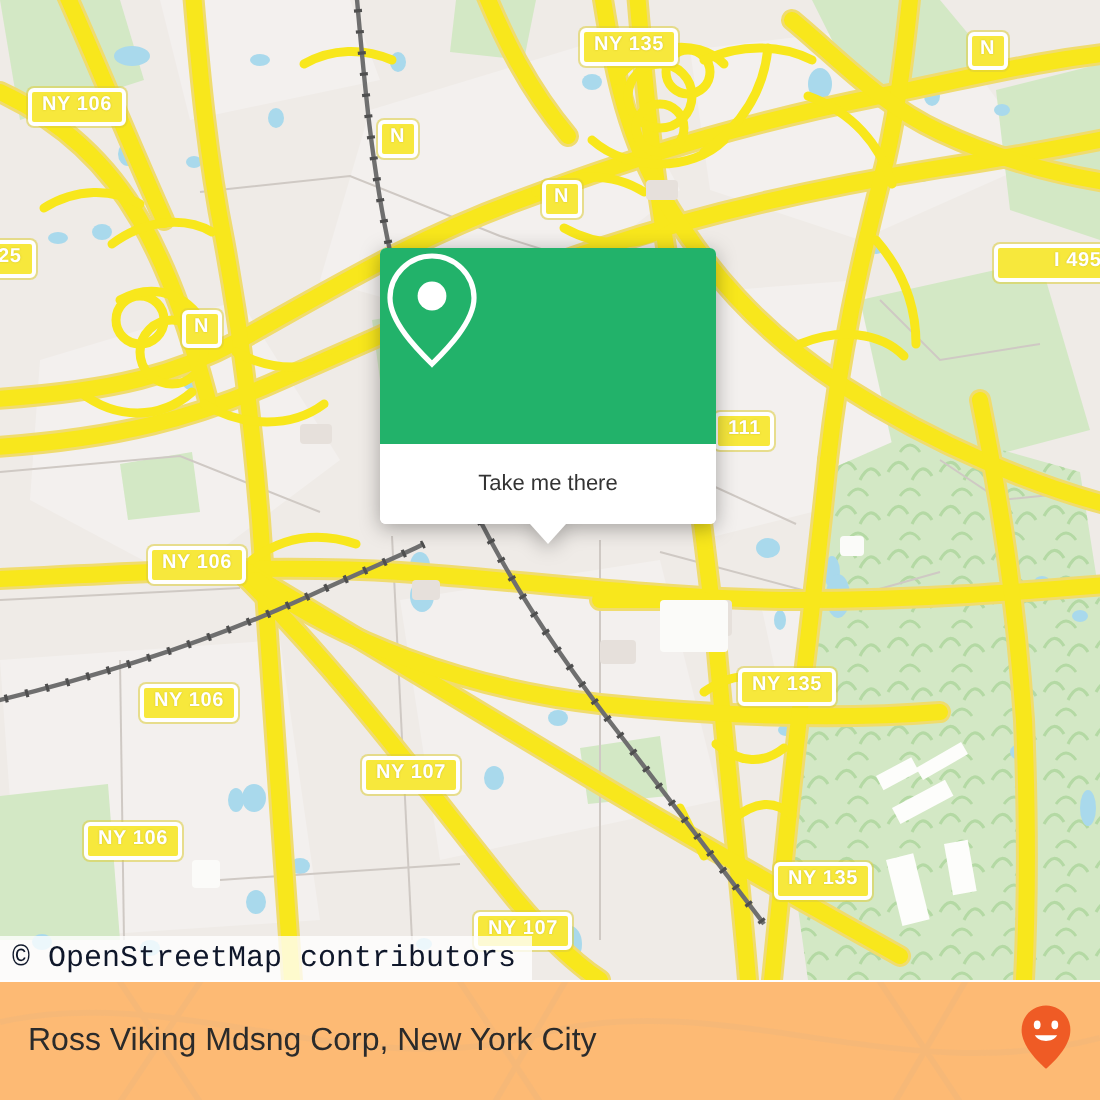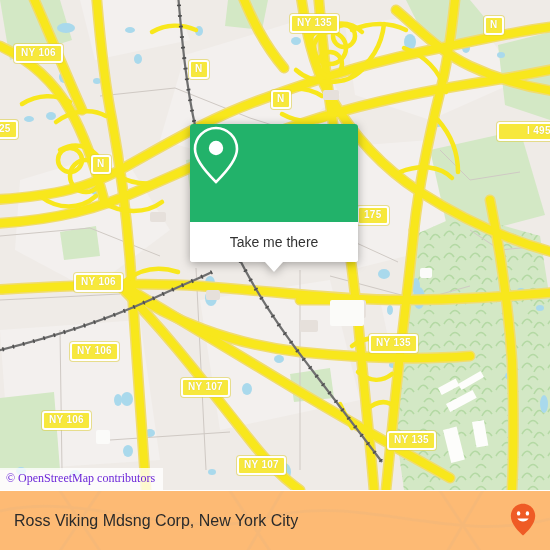--- a/index.html
+++ b/index.html
@@ -23,31 +23,31 @@
   .shield.n{padding:1px 4px 2px 4px;}
 
   
   #popup{position:absolute;left:190px;top:124px;width:168px;
          filter:drop-shadow(0 2px 5px rgba(0,0,0,.32));}
   #popup-body{border-radius:3px;overflow:hidden;background:#fff;}
   #popup-image{height:98px;background:#22b26a;display:flex;align-items:center;
                justify-content:center;}
   #popup-image svg{display:block;}
   #popup-label{height:40px;display:flex;align-items:center;justify-content:center;
-               background:#fff;color:#333333;font-size:14px;
+               background:#fff;color:#333333;font-size:11px;
                font-family:"Liberation Sans",sans-serif;}
   #popup-tail{position:absolute;left:50%;margin-left:-9px;top:138px;
               width:0;height:0;border-left:9px solid transparent;
               border-right:9px solid transparent;border-top:10px solid #fff;}
 
   
   #attribution{position:absolute;left:0;top:468px;
                background:rgba(255,255,255,.78);
-               padding:3px 8px 4px 6px;font-size:12px;color:#6d28d9;
-               font-family:Liberation Serif, serif;white-space:nowrap;}
+               padding:3px 8px 4px 6px;font-size:15px;color:#0f172a;
+               font-family:Liberation Mono, monospace;white-space:nowrap;}
 
   
   #footer{position:absolute;left:0;top:491px;width:550px;height:60px;
           background:#fdba74;overflow:hidden;}
   #footer-watermark{position:absolute;left:0;top:-20px;width:550px;height:100px;
                     opacity:.06;}
   #footer-title{position:absolute;left:14px;top:0;height:60px;display:flex;
                 align-items:center;font-size:16px;color:#2b2b2b;
                 font-family:"Liberation Sans",sans-serif;}
   #brand{position:absolute;right:14px;top:0;height:60px;display:flex;
@@ -253,21 +253,21 @@
     </svg>
 
     <div class="shield" style="left:290px;top:14px;">NY 135</div>
     <div class="shield n" style="left:484px;top:16px;">N</div>
     <div class="shield" style="left:14px;top:44px;">NY 106</div>
     <div class="shield n" style="left:189px;top:60px;">N</div>
     <div class="shield n" style="left:271px;top:90px;">N</div>
     <div class="shield" style="left:497px;top:122px;padding-left:28px;">I 495</div>
     <div class="shield" style="left:-8px;top:120px;">25</div>
     <div class="shield n" style="left:91px;top:155px;">N</div>
-    <div class="shield" style="left:357px;top:206px;">175</div>
+    <div class="shield" style="left:357px;top:206px;">111</div>
     <div class="shield" style="left:74px;top:273px;">NY 106</div>
     <div class="shield" style="left:70px;top:342px;">NY 106</div>
     <div class="shield" style="left:369px;top:334px;">NY 135</div>
     <div class="shield" style="left:181px;top:378px;">NY 107</div>
     <div class="shield" style="left:42px;top:411px;">NY 106</div>
     <div class="shield" style="left:387px;top:431px;">NY 135</div>
     <div class="shield" style="left:237px;top:456px;">NY 107</div>
 
     <div id="popup">
       <div id="popup-body">

